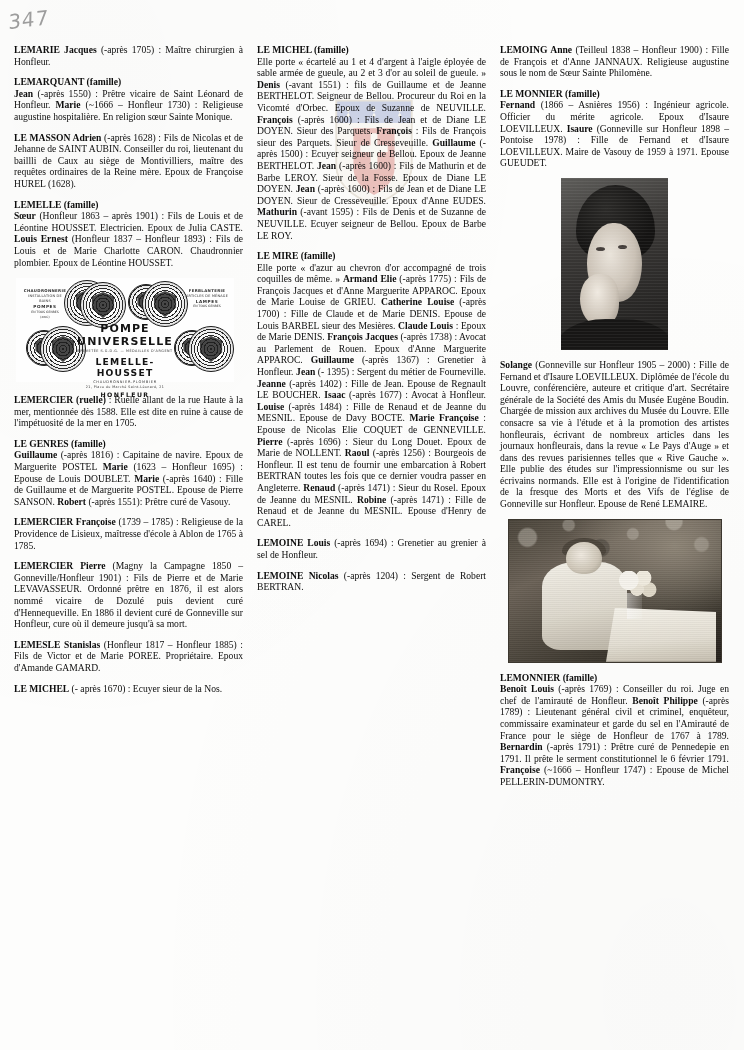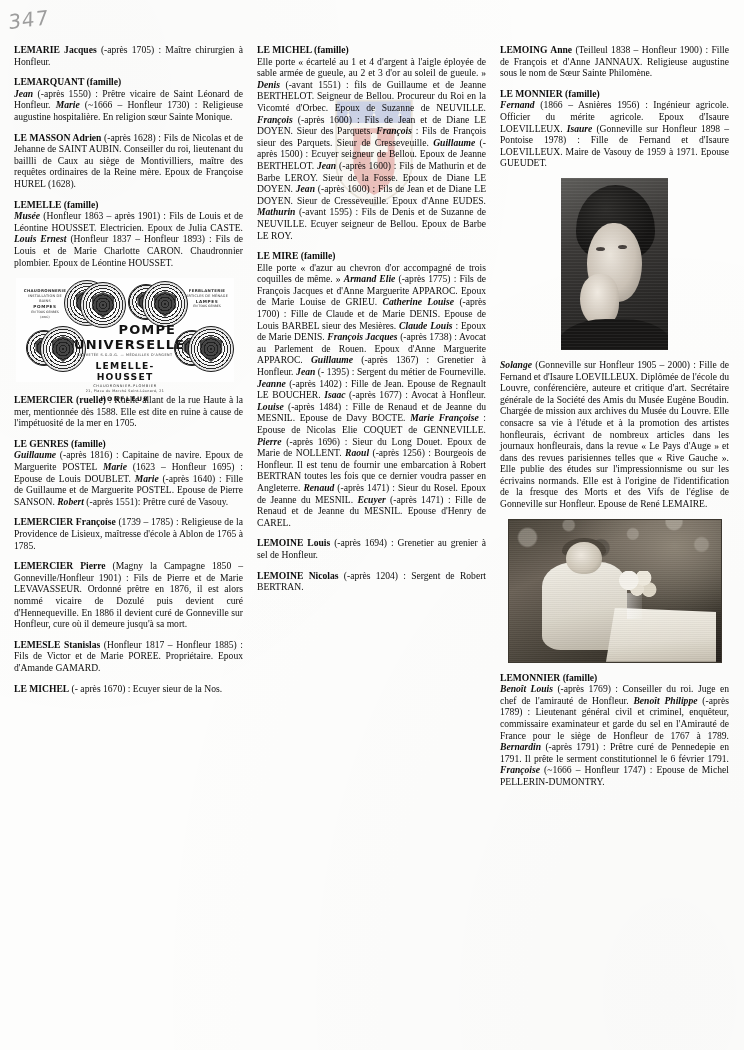--- a/index.html
+++ b/index.html
@@ -68,21 +68,20 @@
     text-justify: inter-word;
     hyphens: none;
   }
   .entry:last-child { margin-bottom: 0; }
 
   .entry .hd {
     font-weight: bold;
   }
   .entry .nm {
     font-weight: bold;
-    font-style: italic;
   }
   .sub {
     display: block;
   }
 
   
   .ad-illustration {
     width: 218px;
     height: 104px;
     margin: 10px 0 12px 2px;
@@ -112,24 +111,23 @@
   .ad-illustration .adtext {
     position: absolute;
     left: 58px;
     top: 44px;
     width: 102px;
     text-align: center;
     font-family: "DejaVu Sans", sans-serif;
     color: #141414;
   }
   .ad-illustration .adtext .l1 {
-    font-size: 13px;
+    font-size: 11px;
     letter-spacing: 1.1px;
     font-weight: bold;
-    text-align: right;
   }
   .ad-illustration .adtext .l2 {
     font-size: 3.4px;
     letter-spacing: 0.5px;
     margin-top: 1px;
     color: #333;
   }
   .ad-illustration .adtext .l3 {
     font-size: 9.2px;
     letter-spacing: 1.2px;
@@ -343,21 +341,21 @@
       <p class="entry">
         <span class="hd sub">LEMARQUANT (famille)</span><span class="nm">Jean</span><span> (-après 1550) : Prêtre vicaire de Saint Léonard de Honfleur.</span>
         <span class="nm">Marie</span><span> (~1666 – Honfleur 1730) : Religieuse augustine hospitalière. En religion sœur Sainte Monique.</span>
       </p>
 
       <p class="entry">
         <span class="hd">LE MASSON Adrien</span><span> (-après 1628) : Fils de Nicolas et de Jehanne de SAINT AUBIN. Conseiller du roi, lieutenant du baillli de Caux au siège de Montivilliers, maître des requêtes ordinaires de la Reine mère. Epoux de Françoise HUREL (1628).</span>
       </p>
 
       <p class="entry">
-        <span class="hd sub">LEMELLE (famille)</span><span class="nm">Musée</span><span> (Honfleur 1863 – après 1901) : Fils de Louis et de Léontine HOUSSET. Electricien. Epoux de Julia CASTE.</span>
+        <span class="hd sub">LEMELLE (famille)</span><span class="nm">Sœur</span><span> (Honfleur 1863 – après 1901) : Fils de Louis et de Léontine HOUSSET. Electricien. Epoux de Julia CASTE.</span>
         <span class="nm">Louis Ernest</span><span> (Honfleur 1837 – Honfleur 1893) : Fils de Louis et de Marie Charlotte CARON. Chaudronnier plombier. Epoux de Léontine HOUSSET.</span>
       </p>
 
       <div class="ad-illustration">
         <div class="medal md" style="left:48px; top:2px;"></div>
         <div class="medal md" style="left:64px; top:4px;"></div>
         <div class="medal sm" style="left:112px; top:6px;"></div>
         <div class="medal md" style="left:126px; top:3px;"></div>
         <div class="medal sm" style="left:10px; top:52px;"></div>
         <div class="medal md" style="left:24px; top:48px;"></div>
@@ -453,21 +451,21 @@
         <span class="nm">François Jacques</span><span> (-après 1738) : Avocat au Parlement de Rouen. Epoux d'Anne Marguerite APPAROC.</span>
         <span class="nm">Guillaume</span><span> (-après 1367) : Grenetier à Honfleur.</span>
         <span class="nm">Jean</span><span> (- 1395) : Sergent du métier de Fourneville.</span>
         <span class="nm">Jeanne</span><span> (-après 1402) : Fille de Jean. Epouse de Regnault LE BOUCHER.</span>
         <span class="nm">Isaac</span><span> (-après 1677) : Avocat à Honfleur.</span>
         <span class="nm">Louise</span><span> (-après 1484) : Fille de Renaud et de Jeanne du MESNIL. Epouse de Davy BOCTE.</span>
         <span class="nm">Marie Françoise</span><span> : Epouse de Nicolas Elie COQUET de GENNEVILLE.</span>
         <span class="nm">Pierre</span><span> (-après 1696) : Sieur du Long Douet. Epoux de Marie de NOLLENT.</span>
         <span class="nm">Raoul</span><span> (-après 1256) : Bourgeois de Honfleur. Il est tenu de fournir une embarcation à Robert BERTRAN toutes les fois que ce dernier voudra passer en Angleterre.</span>
         <span class="nm">Renaud</span><span> (-après 1471) : Sieur du Rosel. Epoux de Jeanne du MESNIL.</span>
-        <span class="nm">Ecuyer</span><span> (-après 1471) : Fille de Renaud et de Jeanne du MESNIL. Epouse d'Henry de CAREL.</span>
+        <span class="nm">Robine</span><span> (-après 1471) : Fille de Renaud et de Jeanne du MESNIL. Epouse d'Henry de CAREL.</span>
       </p>
 
 
       <p class="entry">
         <span class="hd">LEMOINE Louis</span><span> (-après 1694) : Grenetier au grenier à sel de Honfleur.</span>
       </p>
 
       <p class="entry">
         <span class="hd">LEMOINE Nicolas</span><span> (-après 1204) : Sergent de Robert BERTRAN.</span>
       </p>

